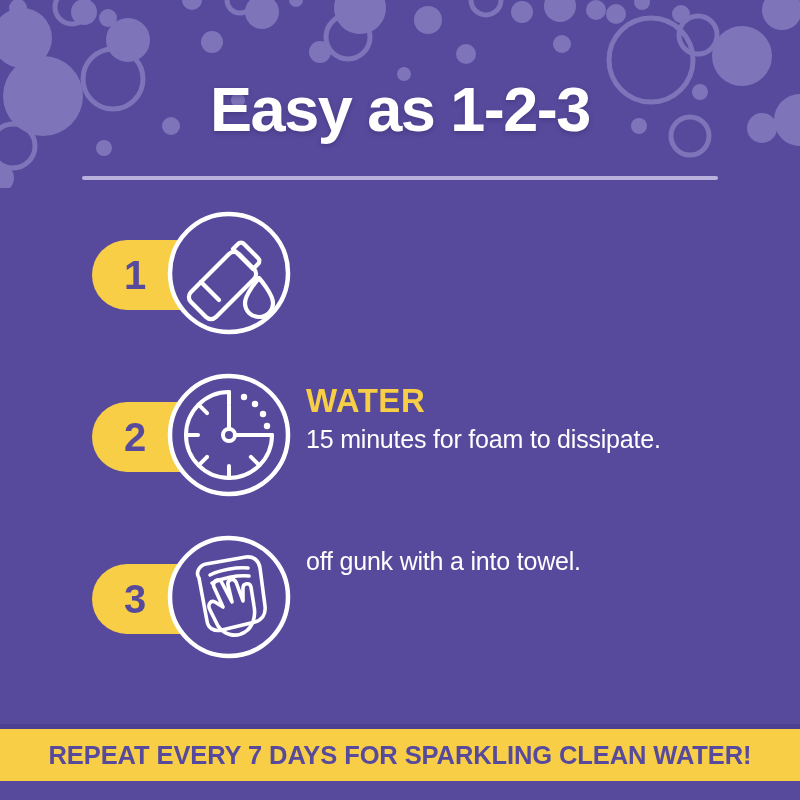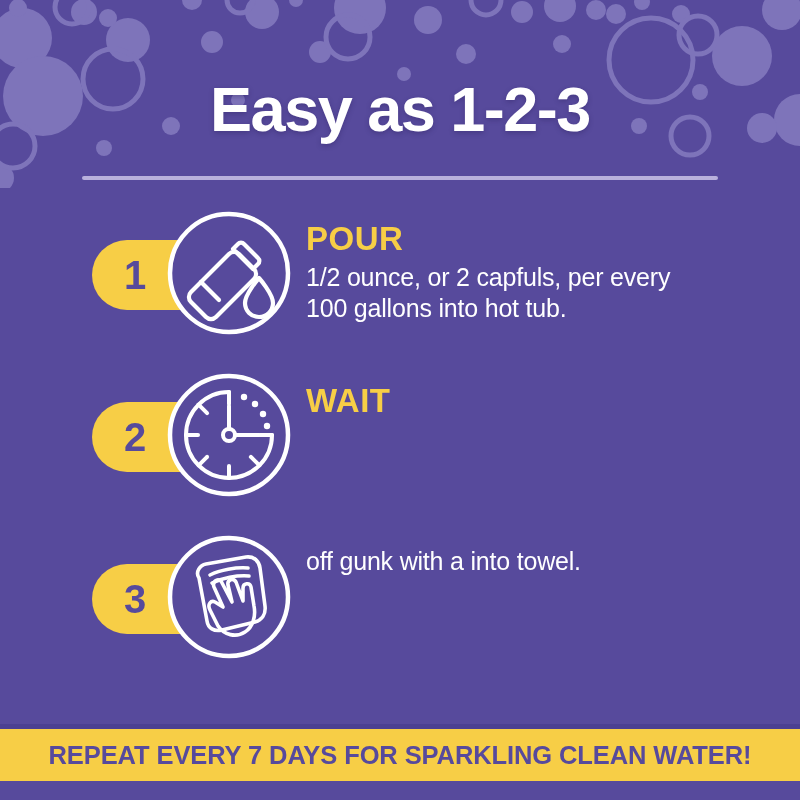--- a/index.html
+++ b/index.html
@@ -172,27 +172,20 @@
         <path d="M25,82 L63,44 a7,7 0 0 1 10,0 L88,59 a7,7 0 0 1 0,10 L50,107 a7,7 0 0 1 -10,0 L25,92 a7,7 0 0 1 0,-10 Z"></path>
 
         <path d="M35,72 L53,90"></path>
 
         <path d="M78,34 L92,48 a4,4 0 0 1 0,6 l-5,5 L67,39 l5,-5 a4,4 0 0 1 6,0 Z"></path>
 
         <path d="M93,68 C93,68 107,84 107,93 a14,14 0 0 1 -28,0 C79,84 93,68 93,68 Z"></path>
       </g>
     </svg>
   </div>
-  <div class="step-text">
-    <div class="step-title">POUR</div>
-    <div class="step-desc">
-      <span>1/2 ounce, or 2 capfuls, per every</span>
-      <span class="l2">100 gallons into hot tub.</span>
-    </div>
-  </div>
 </div>
 
 <div class="step" id="step-2">
   <div class="badge">
     <div class="badge-num">2</div>
   </div>
   <div class="icon-circle">
     <svg width="126" height="126" viewBox="0 0 126 126">
       <circle cx="63" cy="63" r="59" fill="#574A9C" stroke="#FFFFFF" stroke-width="4.5"></circle>
       <g fill="none" stroke="#FFFFFF" stroke-width="4" stroke-linecap="round">
@@ -213,21 +206,24 @@
       <circle cx="63" cy="63" r="6" fill="#574A9C" stroke="#FFFFFF" stroke-width="4"></circle>
       <g fill="#FFFFFF">
         <circle cx="78" cy="25" r="3.2"></circle>
         <circle cx="89" cy="32" r="3.2"></circle>
         <circle cx="97" cy="42" r="3.2"></circle>
         <circle cx="101" cy="54" r="3.2"></circle>
       </g>
     </svg>
   </div>
   <div class="step-text">
-    <div class="step-title">WAIT</div>
+    <div class="step-title">WATER</div>
+    <div class="step-desc">
+      <span>15 minutes for foam to dissipate.</span>
+    </div>
   </div>
 </div>
 
 <div class="step" id="step-3">
   <div class="badge">
     <div class="badge-num">3</div>
   </div>
   <div class="icon-circle">
     <svg width="126" height="126" viewBox="0 0 126 126">
       <circle cx="63" cy="63" r="59" fill="#574A9C" stroke="#FFFFFF" stroke-width="4.5"></circle>

